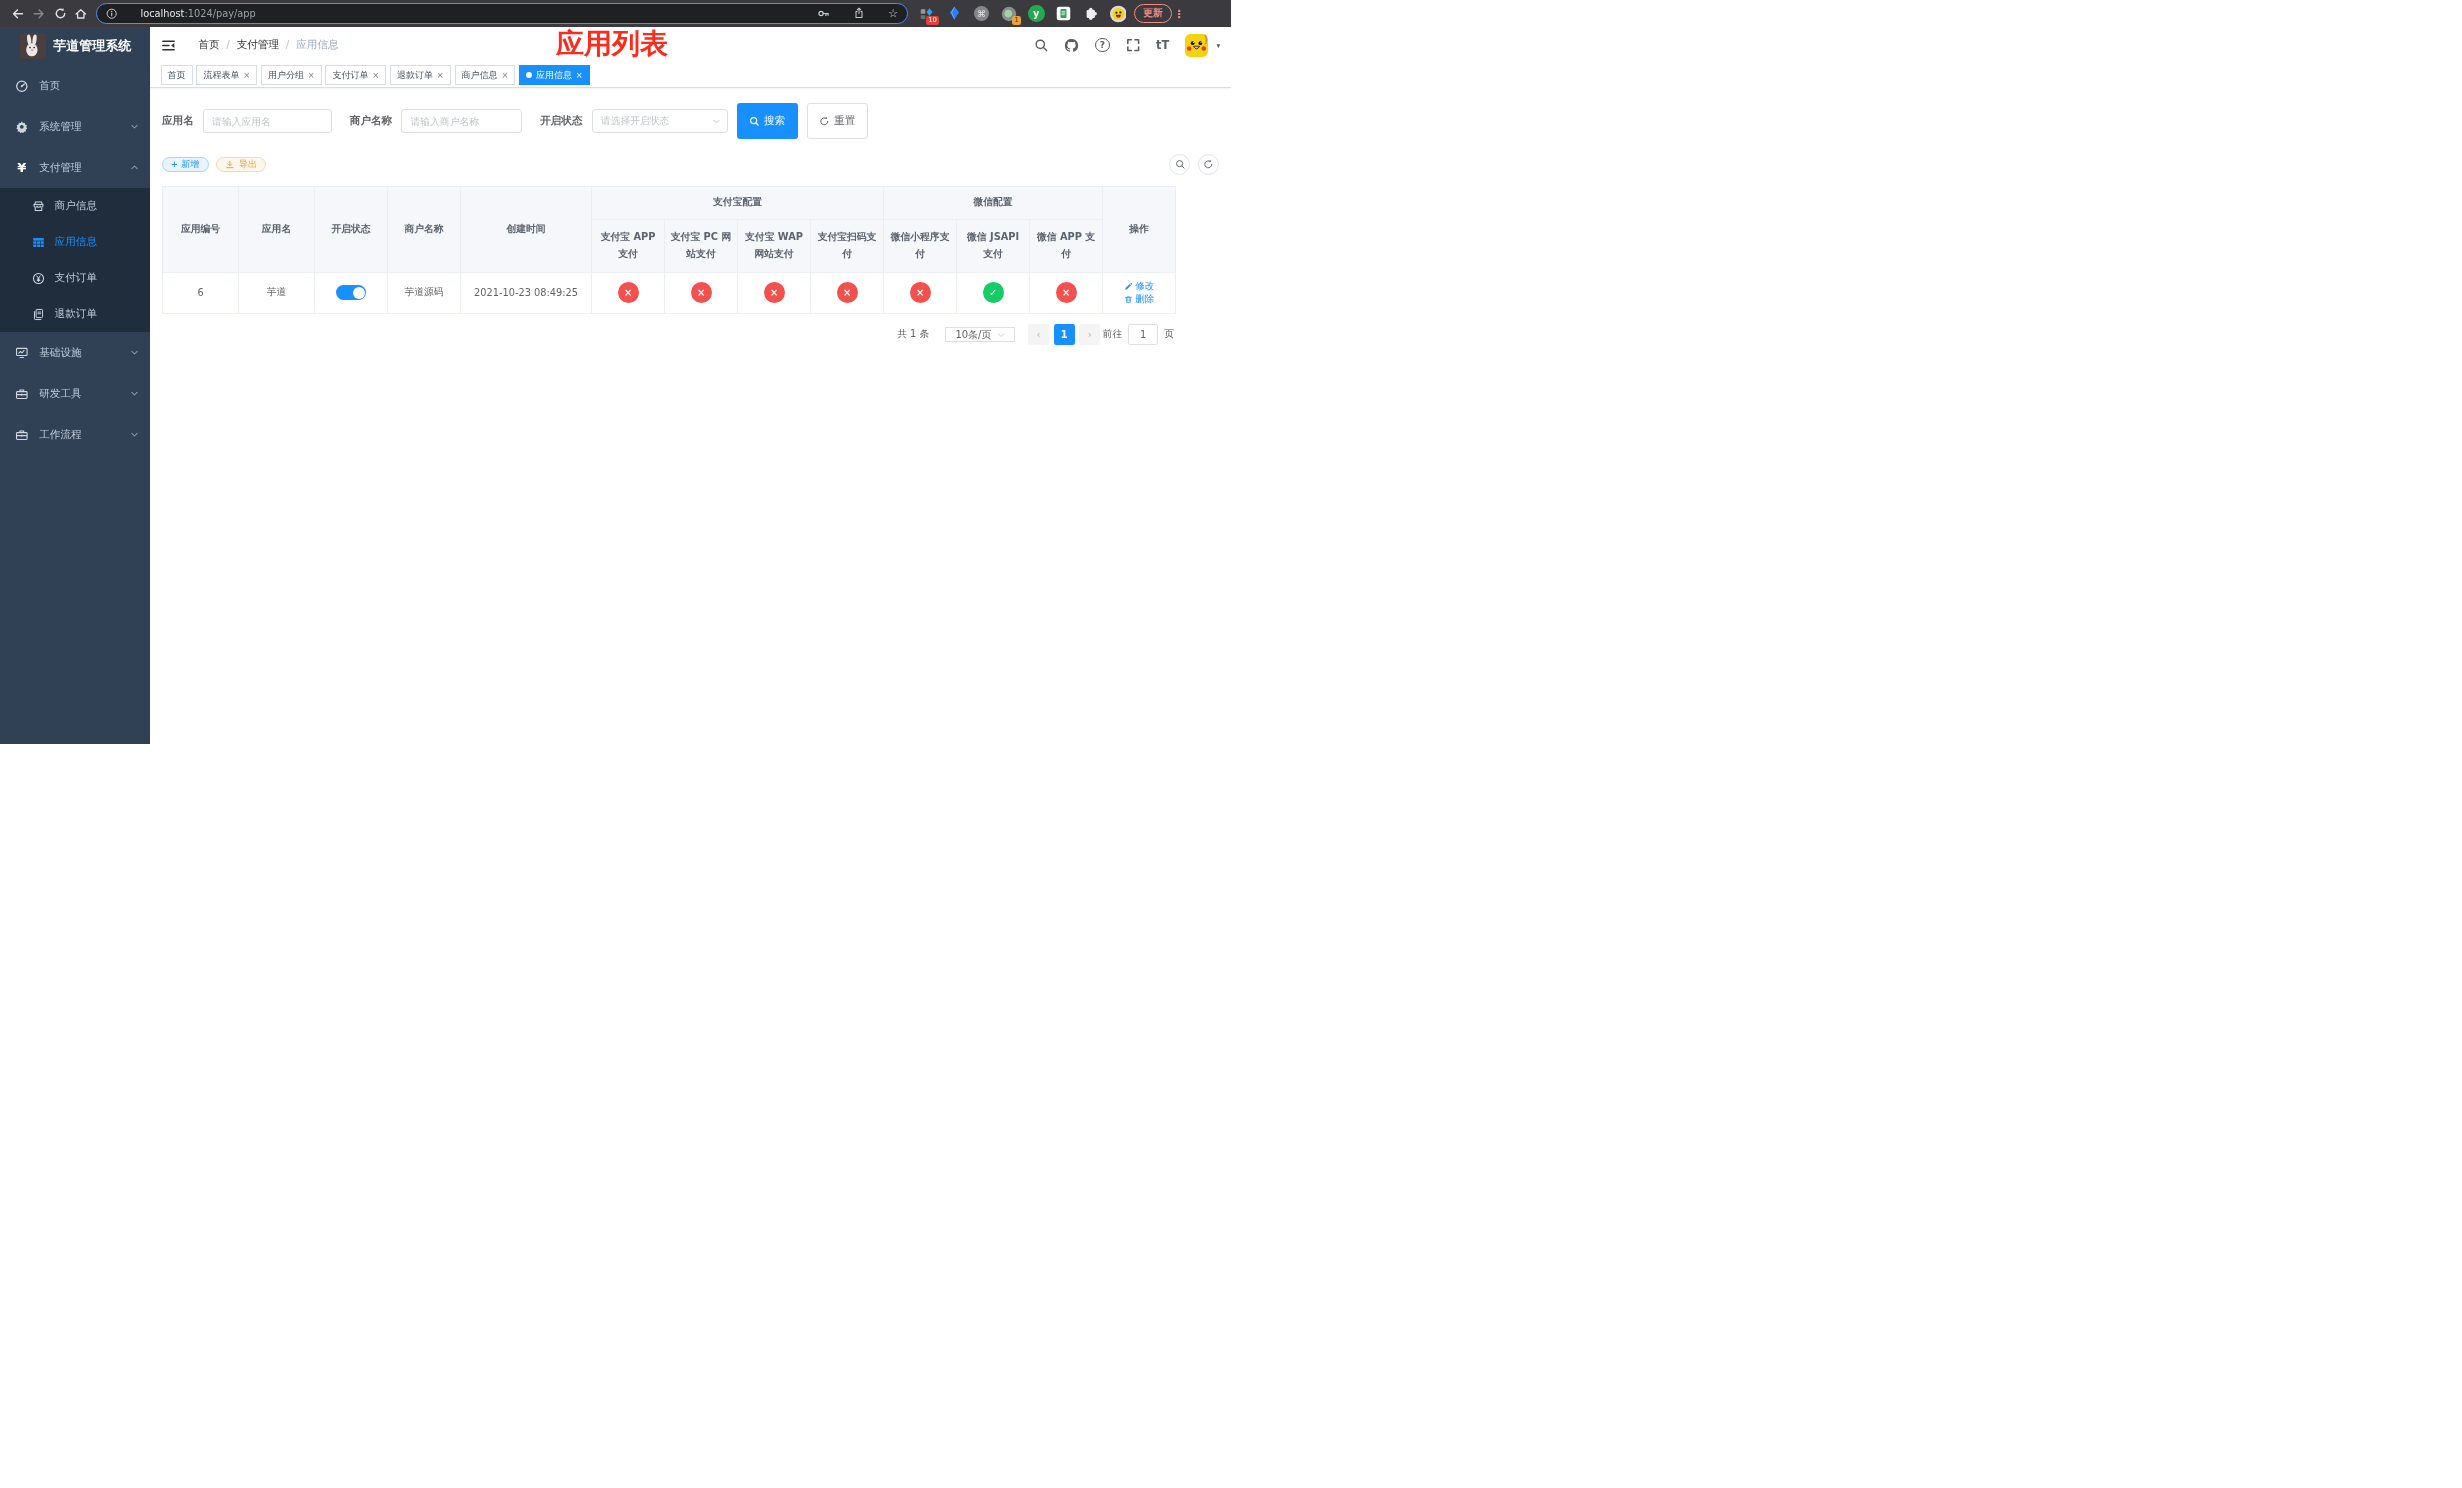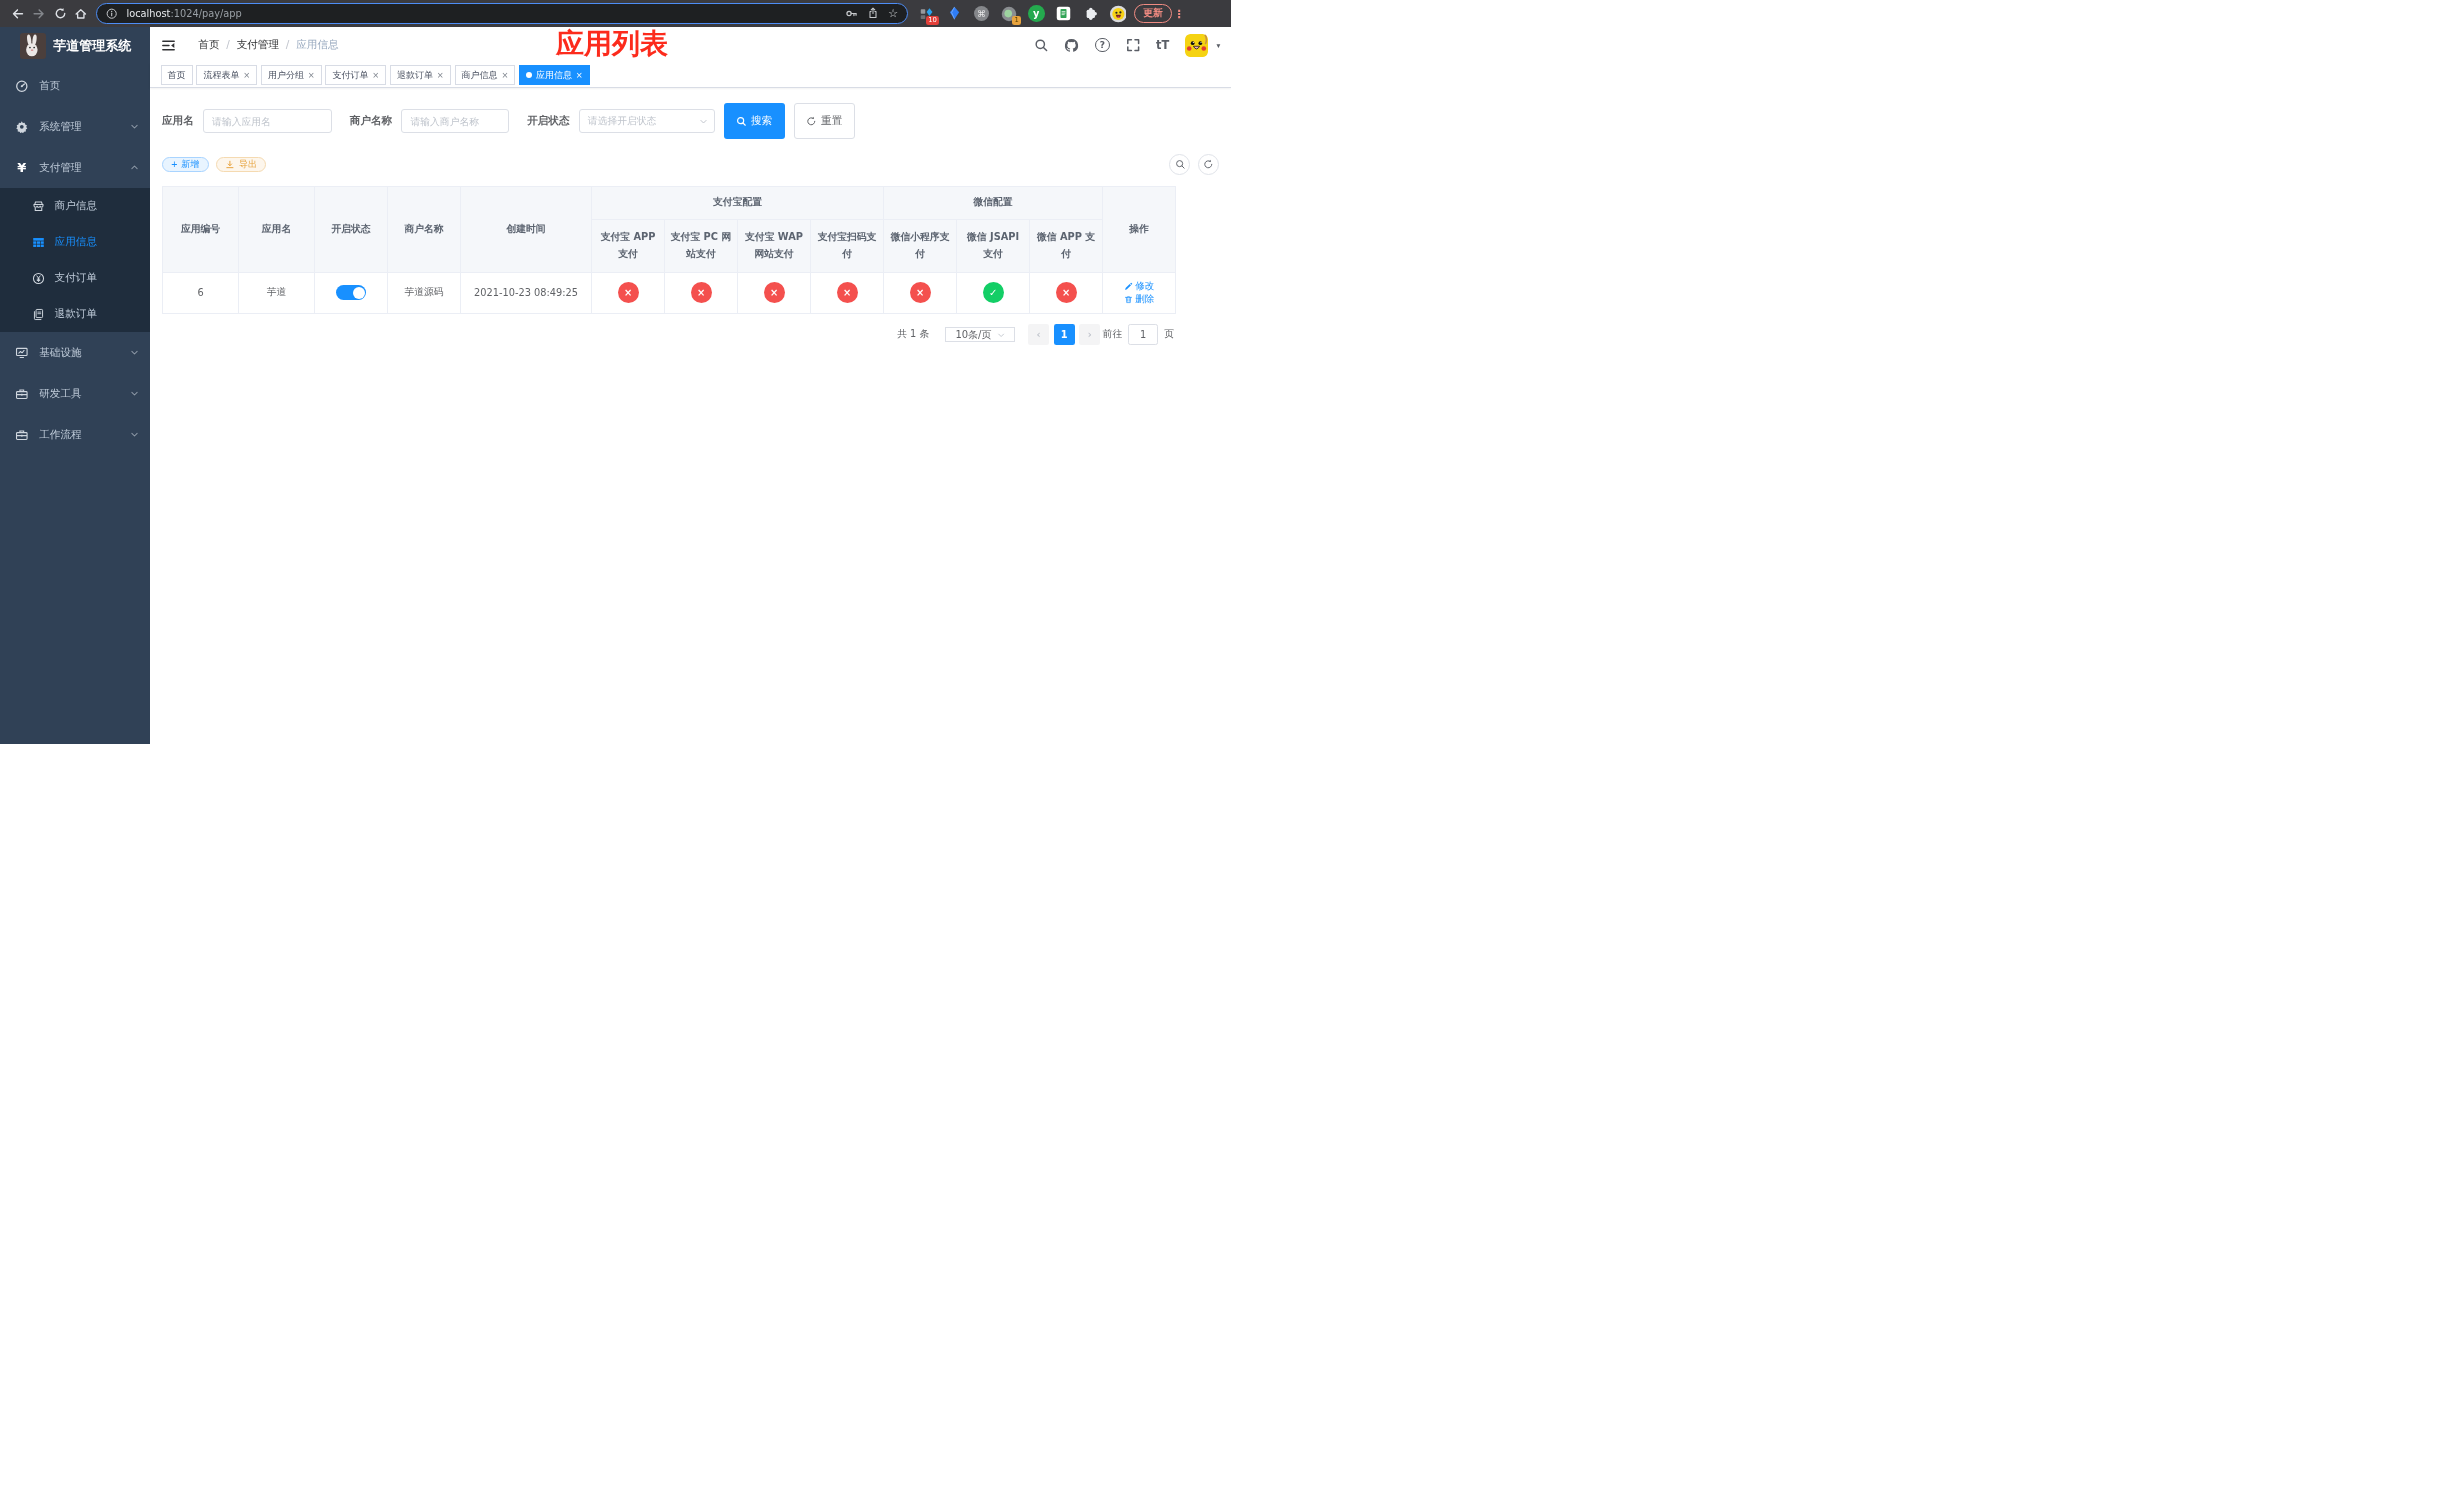--- a/index.html
+++ b/index.html
@@ -10,21 +10,21 @@
   html,body{margin:0}
   body{width:1231px;height:744px;font-family:"DejaVu Sans","Liberation Sans",sans-serif;background:#fff;overflow:hidden}
   .screen{width:1231px;height:744px;display:flex;flex-direction:column;overflow:hidden}
   svg{display:block}
   .ic{display:inline-flex;align-items:center;justify-content:center}
 
   
   .browser-bar{height:27px;background:#3b3b3f;display:flex;align-items:center;padding:0 7.6px;flex:none}
   .bicon{width:21px;height:21px;border-radius:50%;display:flex;align-items:center;justify-content:center;color:#dee1e6;cursor:pointer;flex:none}
   .bicon.dim{color:#83868b}
-  .url-bar{flex:1;max-width:812px;height:20.4px;margin:0 7.6px 0 4.5px;background:#1e2022;border:1.5px solid #4d8df6;border-radius:10.6px;display:flex;align-items:center;padding:0 9px;gap:9px;min-width:0}
+  .url-bar{flex:1;max-width:812px;height:20.4px;margin:0 7.6px 0 4.5px;background:#1e2022;border:1.5px solid #4d8df6;border-radius:10.6px;display:flex;align-items:center;padding:0 9px;gap:23px;min-width:0}
   .url-text{font-size:9.8px;color:#e8eaed;white-space:nowrap;overflow:hidden;flex:1}
   .url-text .path{color:#9aa0a6}
   .url-ic{color:#c7c9cc;flex:none;cursor:pointer}
   .star{font-size:11.4px;line-height:1}
   .ext-row{display:flex;align-items:center;gap:10.6px;margin:0 7.6px 0 3px}
   .ext{position:relative;width:16.7px;height:16.7px;display:flex;align-items:center;justify-content:center;cursor:pointer;flex:none}
   .badge{position:absolute;bottom:-3px;right:-3.8px;font-size:6.8px;font-weight:normal;color:#fff;border-radius:2.3px;padding:0 2.3px;line-height:9px}
   .badge.red{background:#e2403a}
   .badge.orange{background:#e8a33d;color:#5b4100}
   .cmd-circle{width:15px;height:15px;border-radius:50%;background:#85878b;color:#e9e9ea;font-size:9px;display:flex;align-items:center;justify-content:center}
@@ -473,21 +473,21 @@
 
       <div class="content">
 
         <div class="filter-row">
           <div class="fgroup">
             <span class="flabel">应用名</span>
             <input class="tinput" style="width: 129px;" placeholder="请输入应用名">
           </div>
           <div class="fgroup">
             <span class="flabel">商户名称</span>
-            <input class="tinput" style="width: 108px;" placeholder="请输入商户名称">
+            <input class="tinput" style="width: 121px;" placeholder="请输入商户名称">
           </div>
           <div class="fgroup" style="margin-right:9px">
             <span class="flabel">开启状态</span>
             <div class="select" style="width:136px">
               <span class="ph">请选择开启状态</span>
               <span class="ic">
                 <svg width="9" height="9" viewBox="0 0 12 12">
                     <path d="M2.5 4.5 6 8l3.5-3.5" fill="none" stroke="#c0c4cc" stroke-width="1.3" stroke-linecap="round" stroke-linejoin="round"></path>
                   </svg>
               </span>

